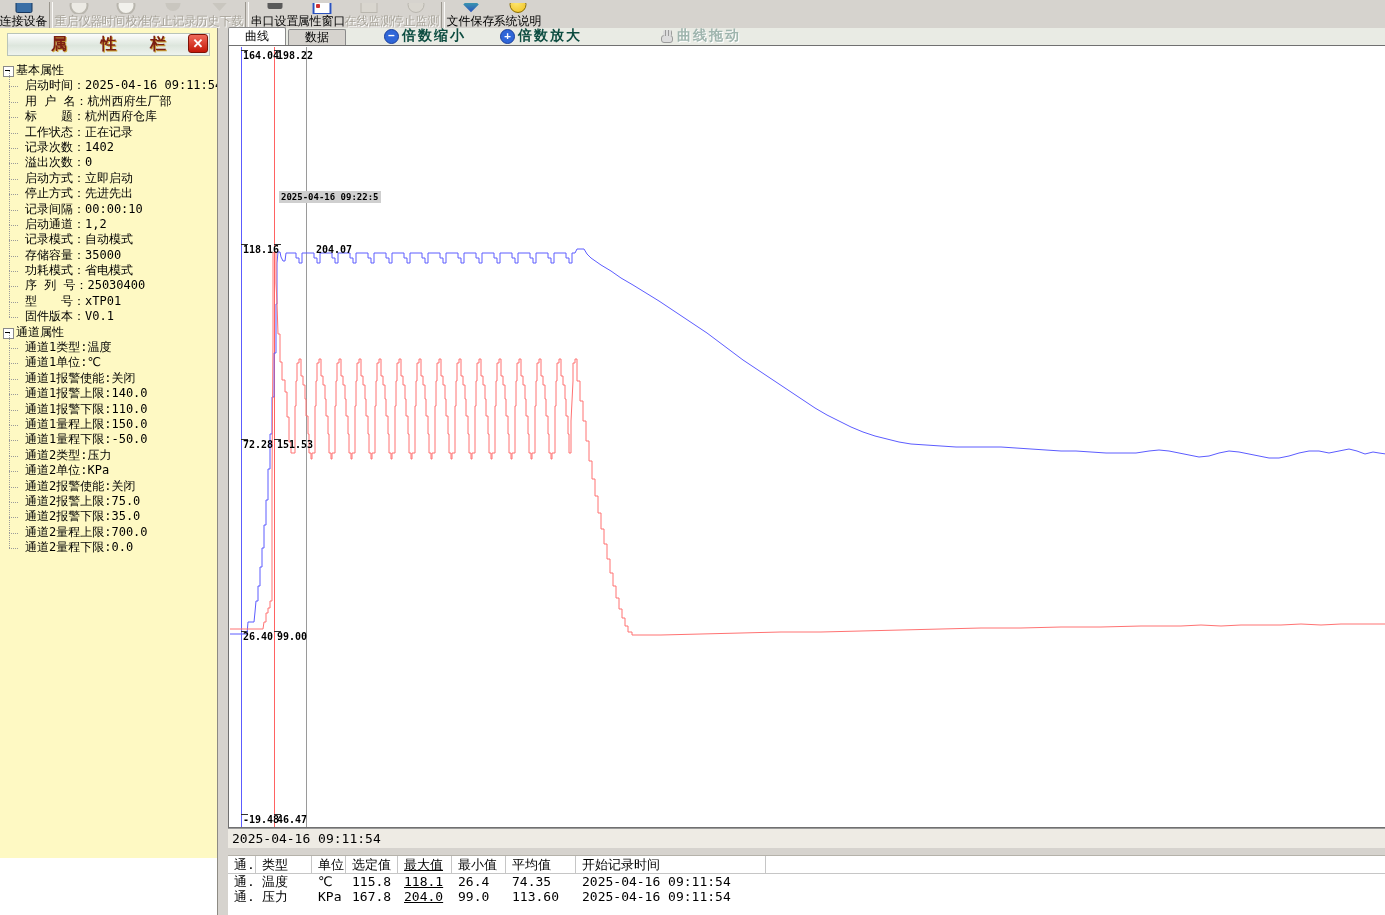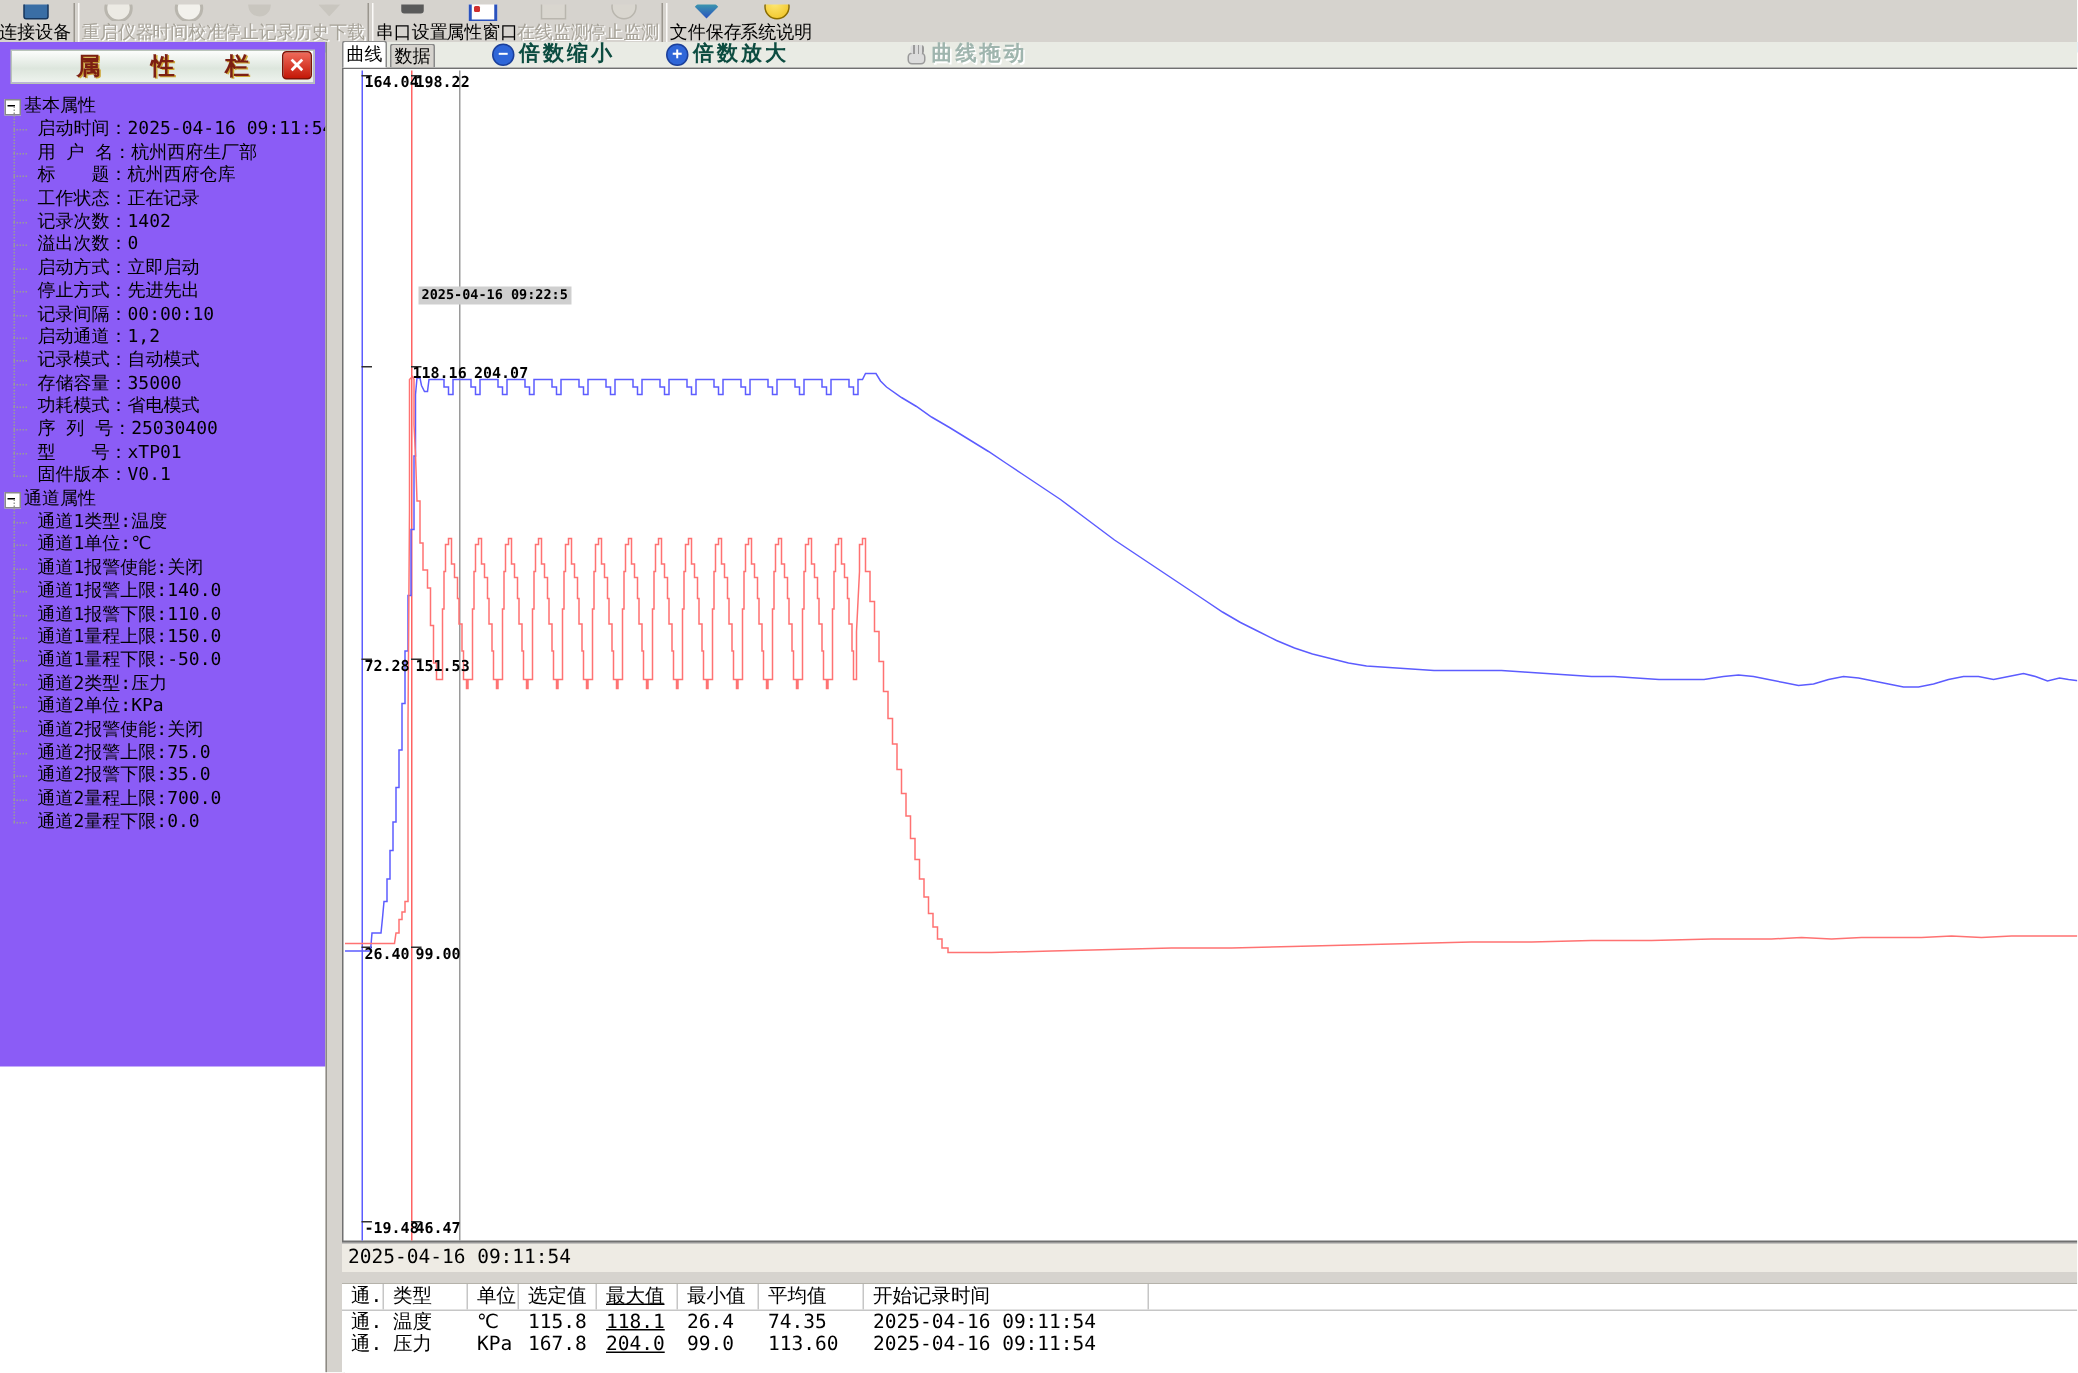--- a/index.html
+++ b/index.html
@@ -24,21 +24,21 @@
   .icon-history-download::before{background:#c9c6bf;clip-path:polygon(50% 100%,0 45%,30% 45%,30% 0,70% 0,70% 45%,100% 45%);}
   .icon-serial-port::before{background:#5a5a5a;top:-4px;height:10px;border-radius:2px;}
   .icon-property-window::before{background:#fff;border:2px solid #2a52be;}
   .icon-property-window::after{content:"";position:absolute;left:4px;top:1px;width:4px;height:4px;background:#d03030;border-radius:1px;}
   .icon-online-monitor::before{background:#d9d6cf;border:1px solid #b9b6ae;}
   .icon-stop-monitor::before{background:#d9d6cf;border:1px solid #b9b6ae;border-radius:50%;}
   .icon-file-save::before{background:linear-gradient(135deg,#46c2a4,#2a52be);width:11px;height:11px;top:-4px;transform:translateX(-50%) rotate(45deg);}
   .icon-system-help::before{background:radial-gradient(circle at 40% 35%,#ffe873,#eec01e);border:1px solid #8a6c00;border-radius:50%;}
 
   
-  .sidebar{position:absolute;left:0;top:28px;width:217px;height:683px;background:#8b5cf6;overflow:hidden;}
+  .sidebar{position:absolute;left:0;top:28px;width:217px;height:830px;background:#fef9c3;overflow:hidden;}
   .side-header{position:relative;margin:5px 7px 0 7px;height:21px;
       background:linear-gradient(to bottom,#fcfdfc,#dde6dd 55%,#eef3ee);
       border:1px solid #b9c4b9;display:flex;align-items:center;justify-content:center;}
   .side-title{font-family:"DejaVu Serif","DejaVu Sans",serif;font-weight:bold;font-size:16px;
       color:#7c1f12;letter-spacing:14px;text-indent:14px;text-shadow:1px 1px 0 #cfa83a;white-space:nowrap;}
   .close-btn{position:absolute;right:1px;top:0px;width:20px;height:19px;
       background:linear-gradient(to bottom,#ef6a5a,#c41808);border:1px solid #7e1206;border-radius:3px;
       color:#fff;font-weight:bold;font-size:13px;line-height:17px;text-align:center;cursor:pointer;padding:0;}
   .tree{margin-top:7px;font-size:12px;line-height:15.4px;}
   .titem{height:15.4px;white-space:nowrap;position:relative;}
@@ -50,21 +50,21 @@
   .titem.child::after{content:"";position:absolute;left:9px;top:-7px;height:15px;border-left:1px dotted #9a9a9a;}
 
   
   .splitter{position:absolute;left:217px;top:28px;width:11px;height:887px;background:#d6d3ce;
       border-left:1px solid #8d8a83;border-right:1px solid #8d8a83;}
 
   
   .main{position:absolute;left:228px;top:28px;width:1157px;height:887px;background:#fff;}
   .tabstrip{position:absolute;left:0;top:0;width:100%;height:17px;background:#e9ebe4;
       display:flex;align-items:flex-end;}
-  .tab{display:inline-flex;align-items:center;justify-content:center;height:15px;padding:0 2px;
+  .tab{display:inline-flex;align-items:center;justify-content:center;height:15px;padding:0 16px;
       border:1px solid #8a8a8a;border-bottom:none;background:#d6d3ce;font-size:12px;
       border-radius:2px 2px 0 0;margin-right:2px;cursor:pointer;}
   .tab.active{background:#fff;height:17px;z-index:2;}
   .chartbtn{display:inline-flex;align-items:center;background:transparent;border:none;cursor:pointer;
       font-family:"DejaVu Sans",sans-serif;font-weight:bold;font-size:14px;color:#0c4c40;letter-spacing:2px;padding:0;}
   .chartbtn.disabled{color:#9fb5ae;text-shadow:1px 1px 0 #fff;justify-content:center;}
   .zicon{display:inline-block;width:13px;height:13px;border-radius:50%;background:#2f66d8;
       border:1px solid #1b3f9a;color:#fff;font:bold 11px/12px "DejaVu Sans Mono",monospace;
       text-align:center;margin-right:3px;letter-spacing:0;}
   .zicon-minus::before{content:"−";}
@@ -223,21 +223,21 @@
           <line x1="45" y1="198.5" x2="52" y2="198.5" stroke="#303030" stroke-width="1"></line>
           <line x1="45" y1="393.5" x2="52" y2="393.5" stroke="#303030" stroke-width="1"></line>
           <line x1="45" y1="585.5" x2="52" y2="585.5" stroke="#303030" stroke-width="1"></line>
           <line x1="45" y1="768.5" x2="52" y2="768.5" stroke="#303030" stroke-width="1"></line>
           <line x1="77.5" y1="1" x2="77.5" y2="782" stroke="#9a9a9a" stroke-width="1"></line>
           <polyline points="1,588 18,588 19,576 25,576 26,566 27,555 29,555 29,540 31,540 31,521 33,521 33,502 35,502 35,479 37,479 37,454 39,454 39,423 41,423 41,388 43,388 43,351 45,351 45,307 47,307 47,258 48,258 48,217 49,206 51,206 52,211 54,215 56,215 57,207 58,207 67,207 67,212 70,212 70,217 73,217 73,207 76,207 76,207 85,207 85,212 88,212 88,217 91,217 91,207 94,207 94,207 103,207 103,212 106,212 106,217 109,217 109,207 112,207 112,207 121,207 121,212 124,212 124,217 127,217 127,207 130,207 130,207 139,207 139,212 142,212 142,217 145,217 145,207 148,207 148,207 157,207 157,212 160,212 160,217 163,217 163,207 166,207 166,207 175,207 175,212 178,212 178,217 181,217 181,207 184,207 184,207 193,207 193,212 196,212 196,217 199,217 199,207 202,207 202,207 211,207 211,212 214,212 214,217 217,217 217,207 220,207 220,207 229,207 229,212 232,212 232,217 235,217 235,207 238,207 238,207 247,207 247,212 250,212 250,217 253,217 253,207 256,207 256,207 265,207 265,212 268,212 268,217 271,217 271,207 274,207 274,207 283,207 283,212 286,212 286,217 289,217 289,207 292,207 292,207 301,207 301,212 304,212 304,217 307,217 307,207 310,207 310,207 319,207 319,212 322,212 322,217 325,217 325,207 328,207 328,207 337,207 337,212 340,212 340,217 343,217 343,207 346,207 346,207 348,203 355,203 358,208 362,212 372,219 382,225 392,232 404,239 417,247 430,255 442,263 454,271 466,279 478,287 490,296 502,305 514,314 526,322 538,330 550,338 562,346 574,354 586,362 598,369 610,375 622,381 634,386 646,390 658,393 670,396 682,398 697,399 712,400 727,401 742,401 757,401 772,401 787,402 802,403 817,404 832,405 847,405 862,406 877,407 892,407 907,407 920,405 930,404 940,405 950,407 960,409 970,411 980,410 990,407 1000,405 1010,406 1020,408 1030,410 1040,412 1050,412 1060,410 1070,407 1080,405 1090,405 1100,407 1110,405 1120,403 1128,405 1136,408 1144,406 1150,407 1157,408" fill="none" stroke="#5c5cff" stroke-width="1"></polyline>
           <polyline points="1,583 34,583 35,576 37,576 37,567 39,567 39,562 41,562 41,555 43,555 43,435 44,295 44,207 46,205 47,207 47,237 48,257 49,288 51,288 51,316 53,316 53,334 56,334 56,346 58,346 58,371 60,371 60,396 62,396 62,407 64,407 64,407 66,407 66,360 67,360 67,335 68,335 68,317 70,317 70,313 72,313 72,330 74,330 74,339 76,339 76,353 77,353 77,370 79,370 79,388 80,388 80,407 82,407 82,413 83,413 83,407 84,407 84,407 86,407 86,360 87,360 87,335 88,335 88,317 90,317 90,313 92,313 92,330 94,330 94,339 96,339 96,353 97,353 97,370 99,370 99,388 100,388 100,407 102,407 102,413 103,413 103,407 104,407 104,407 106,407 106,360 107,360 107,335 108,335 108,317 110,317 110,313 112,313 112,330 114,330 114,339 116,339 116,353 117,353 117,370 119,370 119,388 120,388 120,407 122,407 122,413 123,413 123,407 124,407 124,407 126,407 126,360 127,360 127,335 128,335 128,317 130,317 130,313 132,313 132,330 134,330 134,339 136,339 136,353 137,353 137,370 139,370 139,388 140,388 140,407 142,407 142,413 143,413 143,407 144,407 144,407 146,407 146,360 147,360 147,335 148,335 148,317 150,317 150,313 152,313 152,330 154,330 154,339 156,339 156,353 157,353 157,370 159,370 159,388 160,388 160,407 162,407 162,413 163,413 163,407 164,407 164,407 166,407 166,360 167,360 167,335 168,335 168,317 170,317 170,313 172,313 172,330 174,330 174,339 176,339 176,353 177,353 177,370 179,370 179,388 180,388 180,407 182,407 182,413 183,413 183,407 184,407 184,407 186,407 186,360 187,360 187,335 188,335 188,317 190,317 190,313 192,313 192,330 194,330 194,339 196,339 196,353 197,353 197,370 199,370 199,388 200,388 200,407 202,407 202,413 203,413 203,407 204,407 204,407 206,407 206,360 207,360 207,335 208,335 208,317 210,317 210,313 212,313 212,330 214,330 214,339 216,339 216,353 217,353 217,370 219,370 219,388 220,388 220,407 222,407 222,413 223,413 223,407 224,407 224,407 226,407 226,360 227,360 227,335 228,335 228,317 230,317 230,313 232,313 232,330 234,330 234,339 236,339 236,353 237,353 237,370 239,370 239,388 240,388 240,407 242,407 242,413 243,413 243,407 244,407 244,407 246,407 246,360 247,360 247,335 248,335 248,317 250,317 250,313 252,313 252,330 254,330 254,339 256,339 256,353 257,353 257,370 259,370 259,388 260,388 260,407 262,407 262,413 263,413 263,407 264,407 264,407 266,407 266,360 267,360 267,335 268,335 268,317 270,317 270,313 272,313 272,330 274,330 274,339 276,339 276,353 277,353 277,370 279,370 279,388 280,388 280,407 282,407 282,413 283,413 283,407 284,407 284,407 286,407 286,360 287,360 287,335 288,335 288,317 290,317 290,313 292,313 292,330 294,330 294,339 296,339 296,353 297,353 297,370 299,370 299,388 300,388 300,407 302,407 302,413 303,413 303,407 304,407 304,407 306,407 306,360 307,360 307,335 308,335 308,317 310,317 310,313 312,313 312,330 314,330 314,339 316,339 316,353 317,353 317,370 319,370 319,388 320,388 320,407 322,407 322,413 323,413 323,407 324,407 324,407 326,407 326,360 327,360 327,335 328,335 328,317 330,317 330,313 332,313 332,330 334,330 334,339 336,339 336,353 337,353 337,370 339,370 339,388 340,388 340,407 342,407 342,375 343,355 344,335 344,317 346,317 346,313 348,313 348,335 351,335 351,355 354,355 354,375 357,375 357,395 360,395 360,415 363,415 363,433 366,433 366,450 369,450 369,467 372,467 372,483 375,483 375,498 378,498 378,513 381,513 381,527 384,527 384,540 387,540 387,552 390,552 390,563 393,563 393,572 396,572 396,580 399,580 399,586 403,586 403,589 412,589 432,589 472,588 512,587 552,586 592,586 632,585 672,584 712,583 752,582 792,582 832,581 872,581 912,580 952,580 972,579 992,580 1012,579 1032,579 1052,579 1072,578 1092,579 1112,578 1132,578 1157,578" fill="none" stroke="#ff7272" stroke-width="1"></polyline>
         </svg>
       <div class="tooltip">2025-04-16 09:22:5</div>
     <span class="ax-label" style="left: 14px; top: 4px;">164.04</span>
-        <span class="ax-label" style="left: 14px; top: 198px; padding-left: 32px;">118.16</span>
+        <span class="ax-label" style="left: 14px; top: 198px;">118.16</span>
         <span class="ax-label" style="left: 14px; top: 393px;">72.28</span>
         <span class="ax-label" style="left: 14px; top: 585px;">26.40</span>
         <span class="ax-label" style="left: 14px; top: 768px;">-19.48</span>
         <span class="ax-label" style="left: 48px; top: 4px;">198.22</span>
         <span class="ax-label" style="left: 48px; top: 198px; margin-left: 39px;">204.07</span>
         <span class="ax-label" style="left: 48px; top: 393px;">151.53</span>
         <span class="ax-label" style="left: 48px; top: 585px;">99.00</span>
         <span class="ax-label" style="left: 48px; top: 768px;">46.47</span>
       </div>
 

